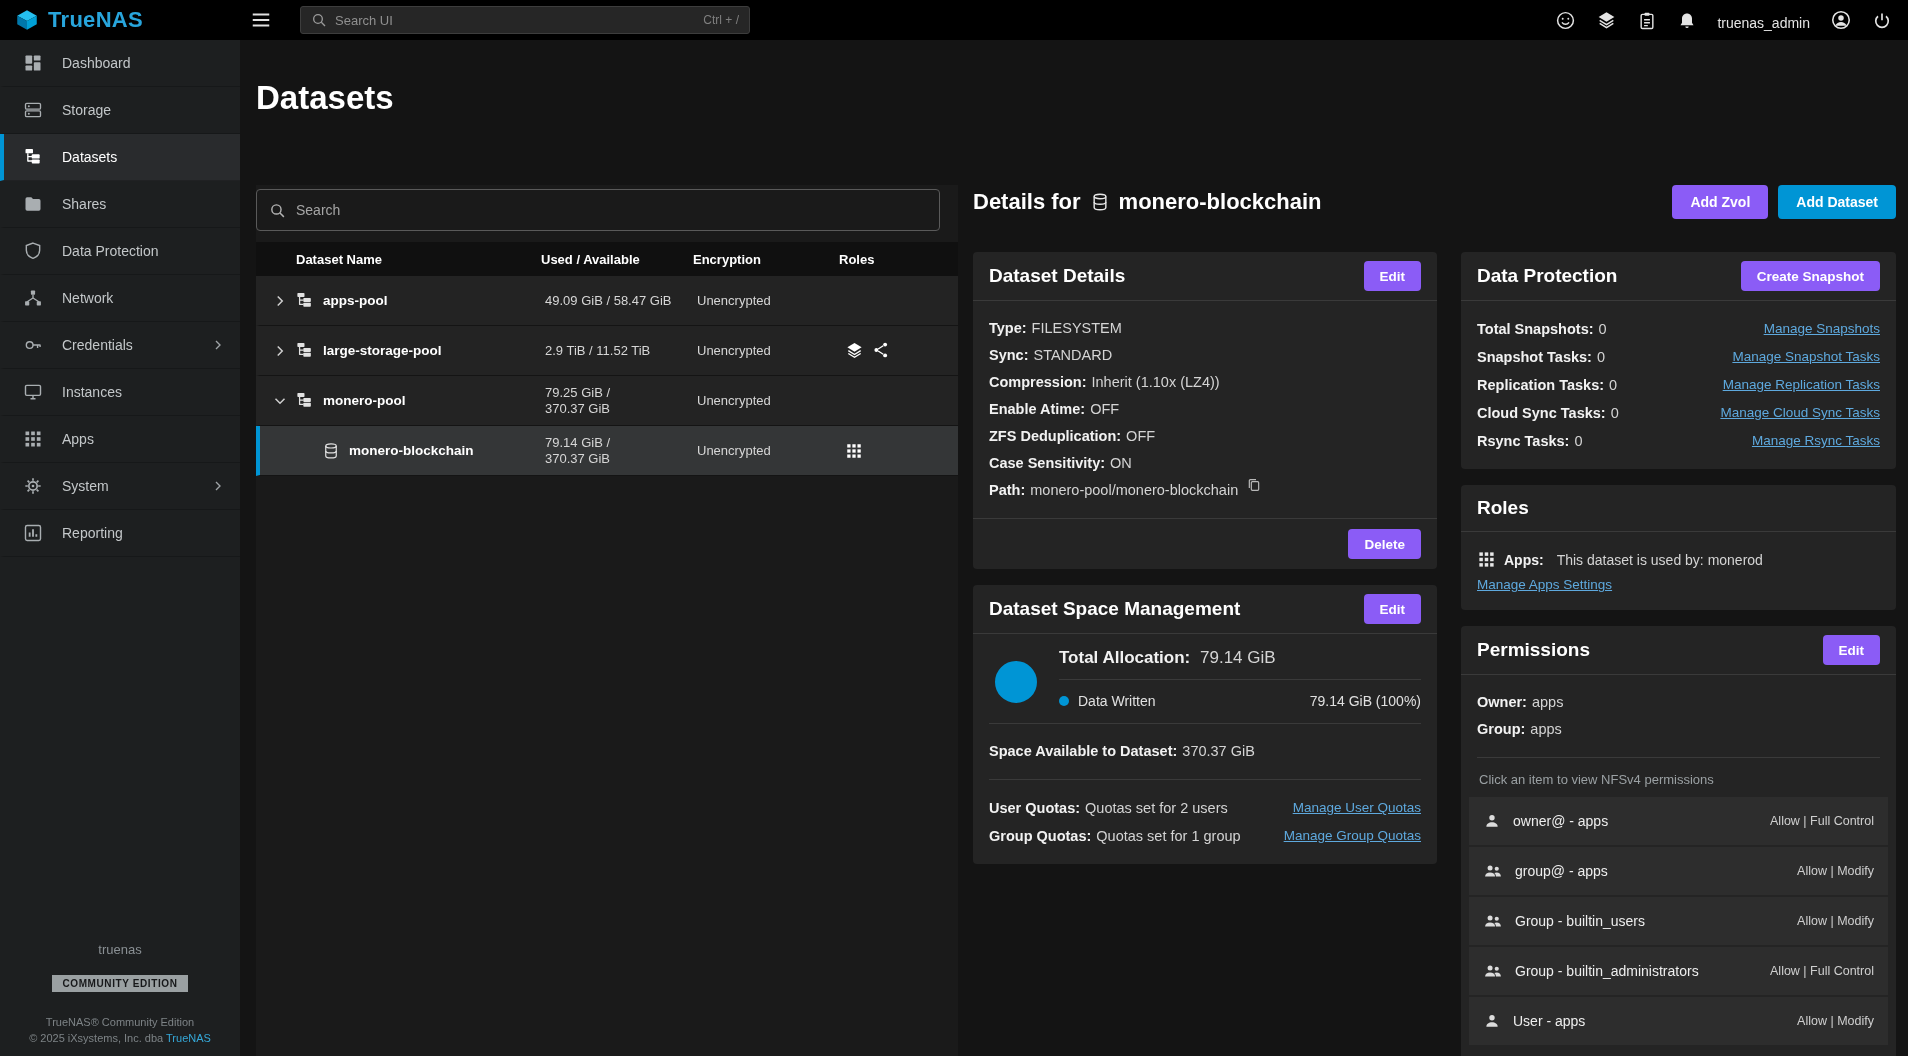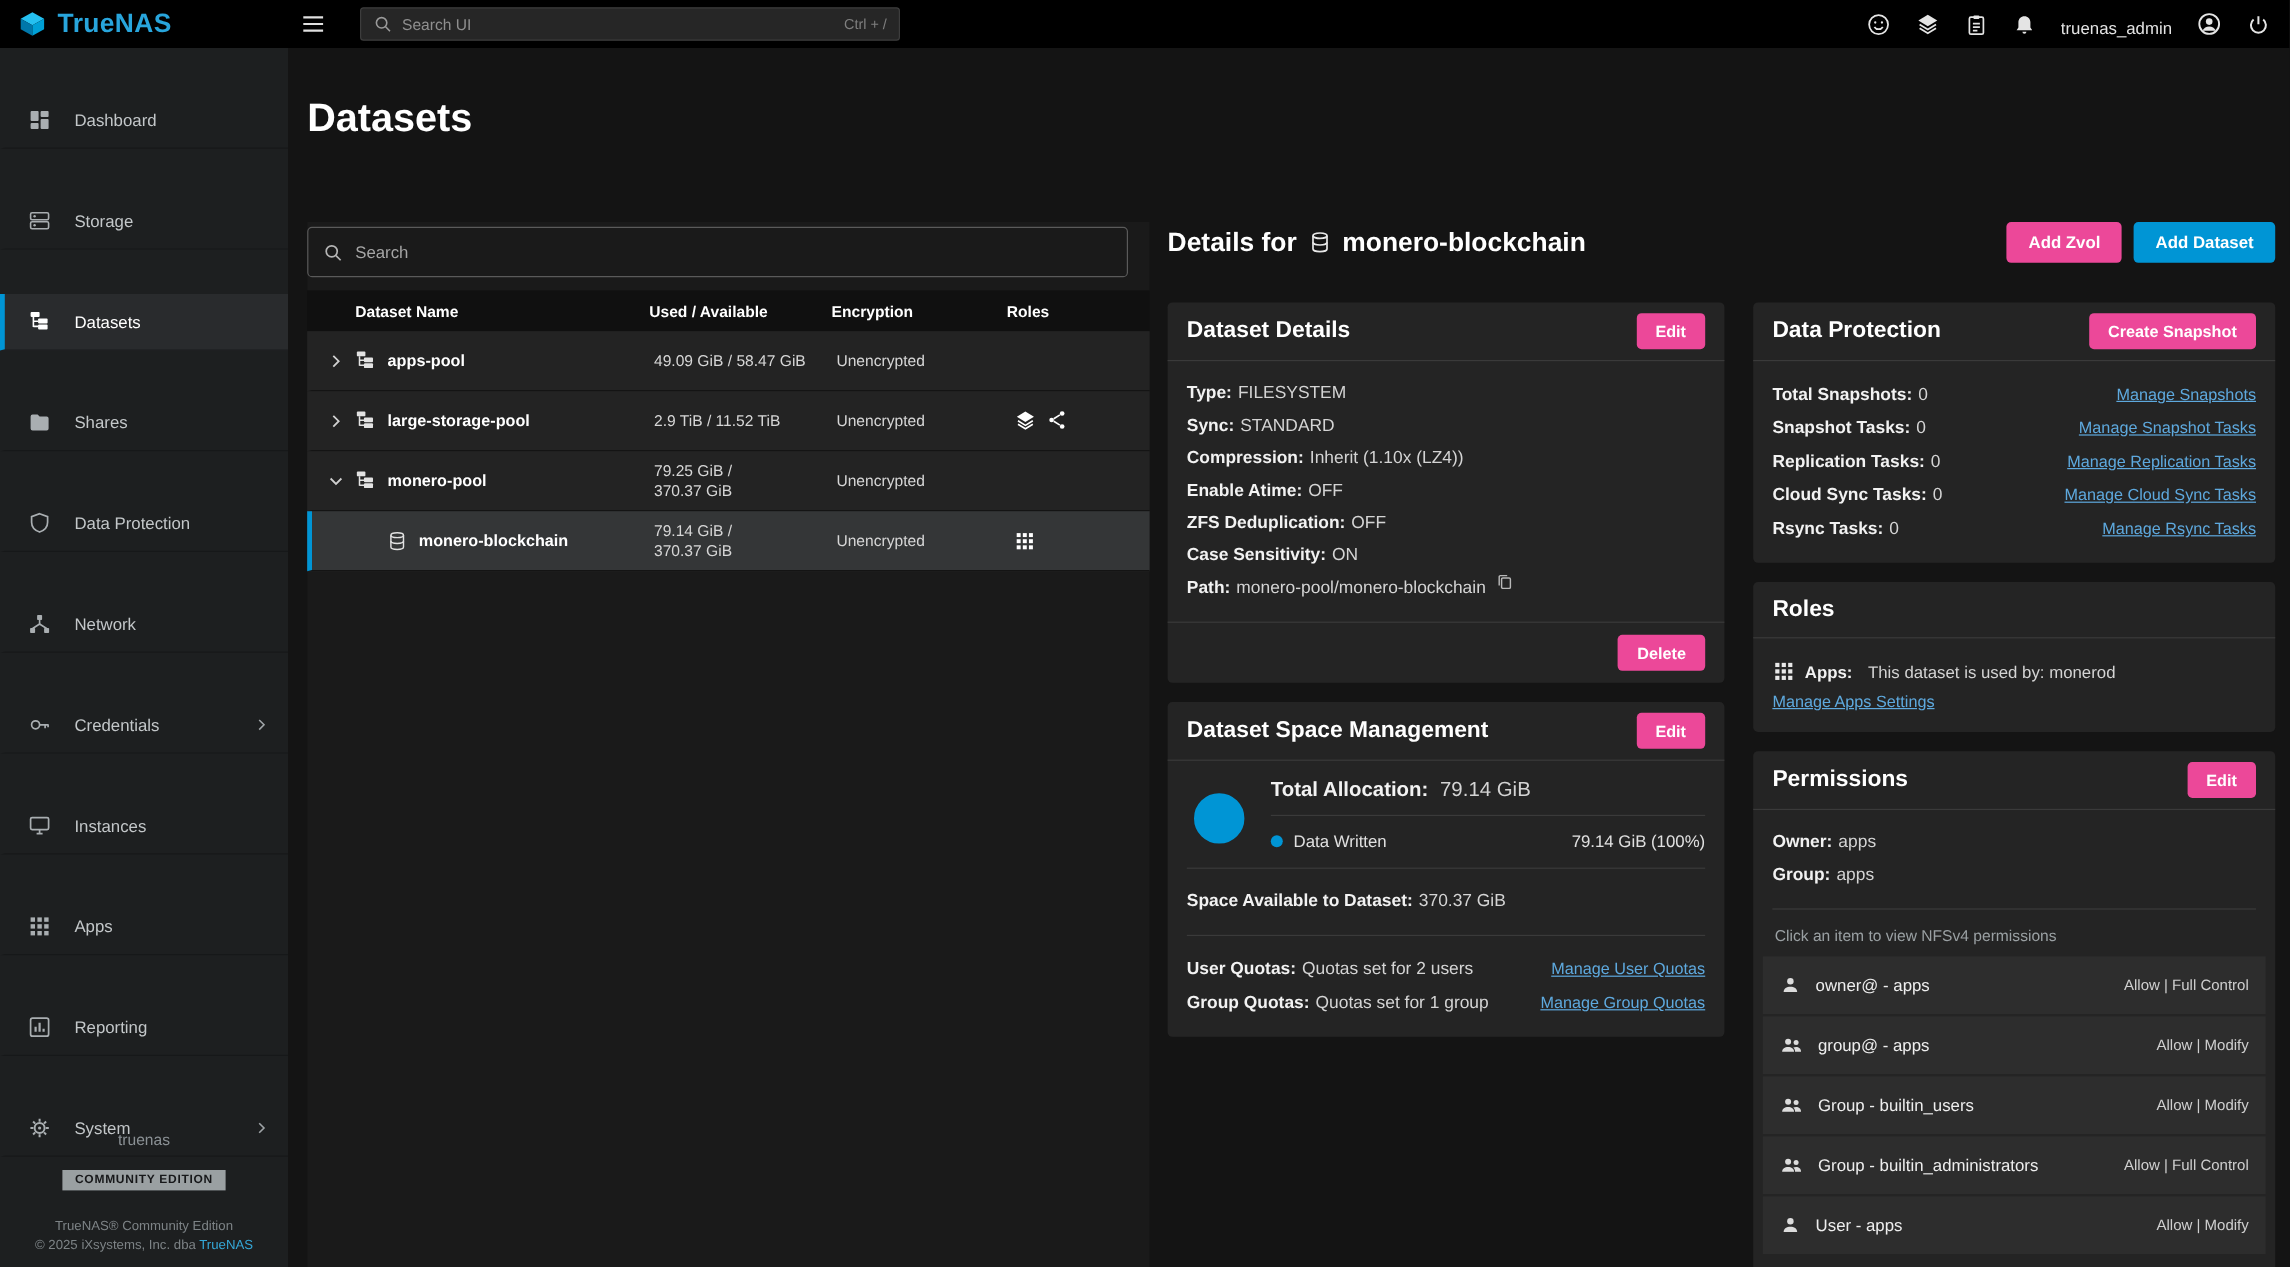--- a/index.html
+++ b/index.html
@@ -19,21 +19,21 @@
   .gsearch input::placeholder { color:#8f8f8f; }
   .gsearch .shortcut { font-size:12px; color:#7f7f7f; }
   .topbar-right { margin-left:auto; display:flex; align-items:flex-end; gap:20px; padding-right:16px; }
   .tb-icon { color:#e4e4e4; display:flex; cursor:pointer; }
   .username { font-size:14px; color:#e4e4e4; }
 
   
   .sidebar { background:#1d1f20; position:relative; overflow:hidden; }
   .nav-item { height:47px; display:flex; align-items:center; gap:18px; padding:0 14px 0 18px;
               color:#c3c7c9; font-size:14px; cursor:pointer; border-left:4px solid transparent;
-              border-bottom:1px solid rgba(0,0,0,.22);margin-top:37px; }
+              border-bottom:1px solid rgba(0,0,0,.22); }
   .nav-item .nav-ic { color:#a9aeb1; display:flex; width:22px; justify-content:center; }
   .nav-item.active { background:#292b2d; border-left-color:#0095d5; color:#fff; }
   .nav-item.active .nav-ic { color:#fff; }
   .nav-chev { margin-left:auto; color:#9fa4a7; display:flex; }
   .side-footer { position:absolute; bottom:10px; left:0; right:0; text-align:center; }
   .hostname { color:#8a9094; font-size:13px; margin-bottom:16px; }
   .edition-badge { display:inline-block; background:#9aa0a2; color:#17181a; font-size:10px; font-weight:bold;
                    letter-spacing:.6px; padding:3px 10px; margin-bottom:22px; }
   .tiny { color:#7d8386; font-size:11px; line-height:16px; }
   .tiny a { color:#35a8d8; text-decoration:none; }
@@ -64,21 +64,21 @@
   .cell-enc { font-size:13px; color:#d6d6d6; }
   .cell-roles { display:flex; gap:8px; color:#fff; padding-left:2px; }
 
   
   .details-panel { flex:1; display:flex; flex-direction:column; }
   .details-header { display:flex; align-items:center; height:34px; margin-bottom:33px; }
   .details-title { display:flex; align-items:center; gap:9px; font-size:22px; font-weight:bold; color:#fff; }
   .details-title .db-ic { color:#e8e8e8; display:flex; }
   .header-buttons { margin-left:auto; display:flex; gap:10px; }
   .btn { border:none; border-radius:4px; color:#fff; font-family:inherit; font-size:14px; font-weight:bold;
-         height:34px; padding:0 18px; cursor:pointer; background:#ec4899; }
+         height:34px; padding:0 18px; cursor:pointer; background:#8b5cf6; }
   .btn.primary { background:#0095d5; }
   .btn.small { height:30px; font-size:13.5px; padding:0 16px; }
 
   .cards { display:grid; grid-template-columns:464px 435px; gap:24px; align-items:start; }
   .col { display:flex; flex-direction:column; gap:16px; }
   .card { background:#242424; border-radius:4px; }
   .card-header { display:flex; align-items:center; justify-content:space-between; padding:9px 16px;
                  border-bottom:1px solid #3a3a3a; min-height:47px; }
   .card-title { font-size:19px; font-weight:bold; color:#fff; }
   .card-body { padding:14px 16px; font-size:14.5px; }
@@ -294,41 +294,41 @@
               <rect x="16.6" y="9.8" width="4.4" height="4.4"></rect>
               <rect x="3" y="16.6" width="4.4" height="4.4"></rect>
               <rect x="9.8" y="16.6" width="4.4" height="4.4"></rect>
               <rect x="16.6" y="16.6" width="4.4" height="4.4"></rect>
             </svg>
           </span>
         <span>Apps</span>
       </div>
       <div class="nav-item">
         <span class="nav-ic">
-            <svg width="20" height="20" viewBox="0 0 24 24" stroke="currentColor" stroke-width="1.7" fill="none">
-              <rect x="3" y="3" width="18" height="18" rx="2"></rect>
-              <path stroke-width="2.2" d="M8 16.5v-5M12 16.5v-9M16 16.5v-3"></path>
-            </svg>
-          </span>
-        <span>Reporting</span>
-      </div>
-      <div class="nav-item">
-        <span class="nav-ic">
             <svg width="20" height="20" viewBox="0 0 24 24" stroke="currentColor" stroke-width="2" fill="none">
               <circle cx="12" cy="12" r="5"></circle>
               <circle cx="12" cy="12" r="1.6" fill="currentColor" stroke="none"></circle>
               <path d="M12 2.8v3M12 18.2v3M2.8 12h3M18.2 12h3M5.5 5.5l2.1 2.1M16.4 16.4l2.1 2.1M18.5 5.5l-2.1 2.1M5.5 18.5l2.1-2.1"></path>
             </svg>
           </span>
         <span>System</span>
         <span class="nav-chev">
             <svg width="16" height="16" viewBox="0 0 24 24" stroke="currentColor" stroke-width="2" fill="none">
               <path d="M9 6l6 6-6 6"></path>
             </svg>
           </span>
+      </div>
+      <div class="nav-item">
+        <span class="nav-ic">
+            <svg width="20" height="20" viewBox="0 0 24 24" stroke="currentColor" stroke-width="1.7" fill="none">
+              <rect x="3" y="3" width="18" height="18" rx="2"></rect>
+              <path stroke-width="2.2" d="M8 16.5v-5M12 16.5v-9M16 16.5v-3"></path>
+            </svg>
+          </span>
+        <span>Reporting</span>
       </div>
     </nav>
     <div class="side-footer">
       <div class="hostname">truenas</div>
       <div><span class="edition-badge">COMMUNITY EDITION</span></div>
       <div class="tiny">TrueNAS® Community Edition</div>
       <div class="tiny">
         <span>© 2025 iXsystems, Inc. dba</span>
         <a>TrueNAS</a>
       </div>

